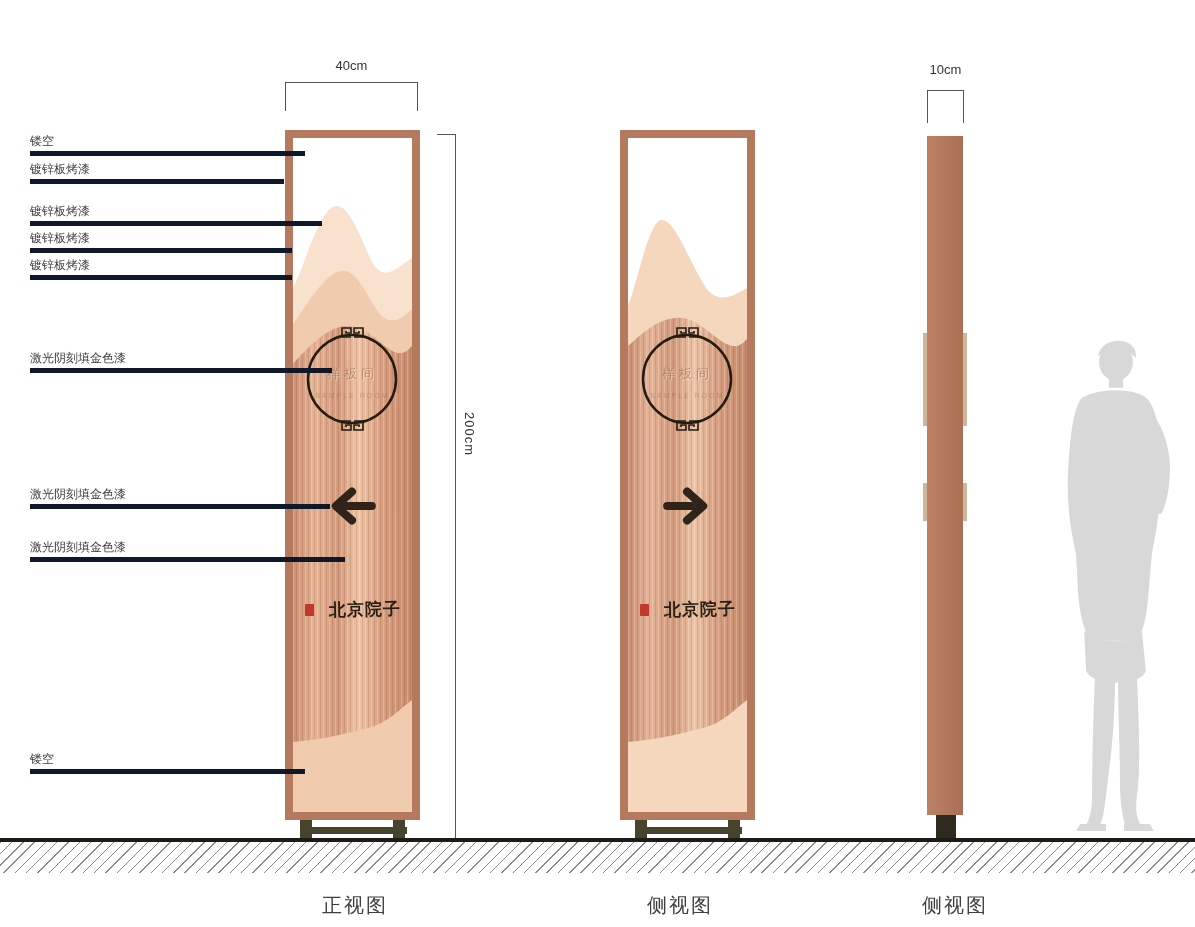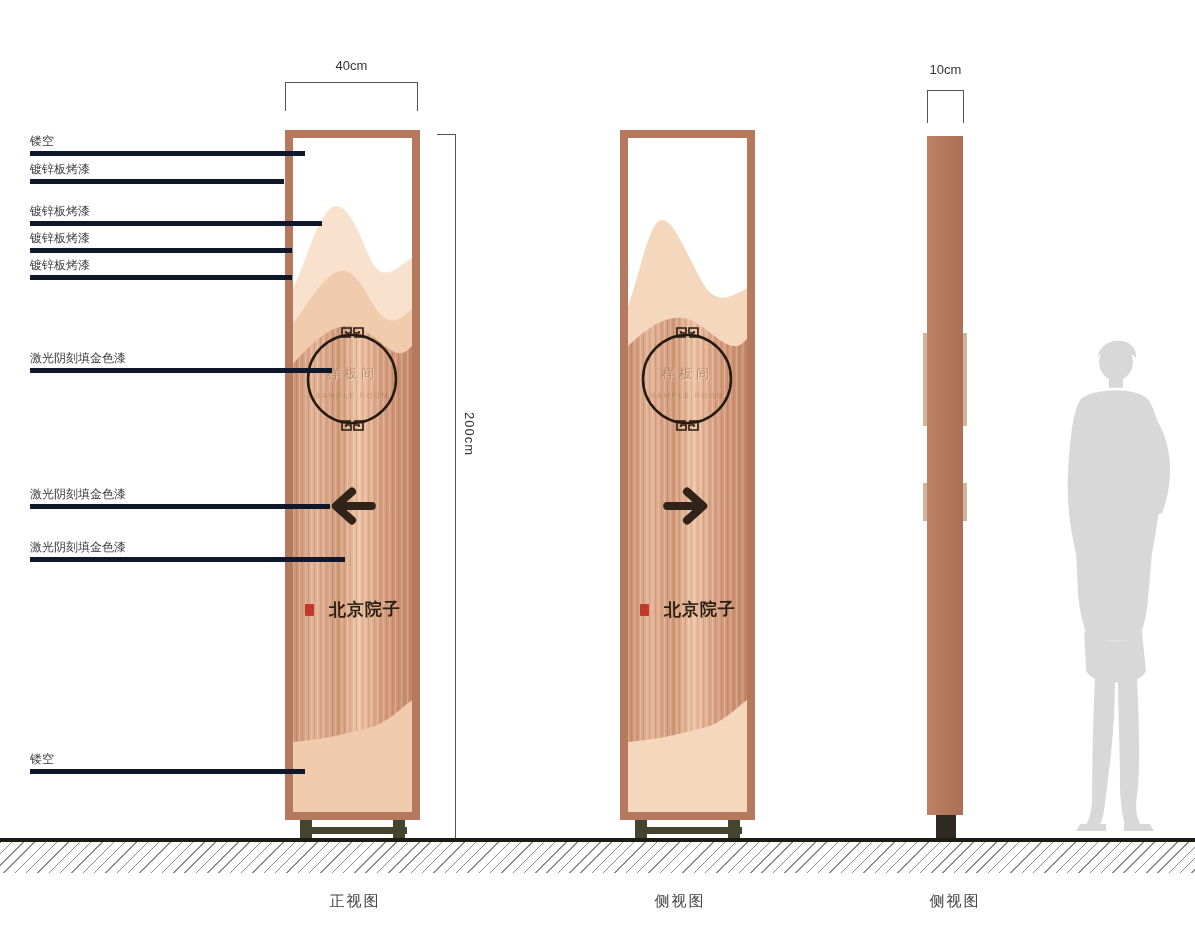--- a/index.html
+++ b/index.html
@@ -51,21 +51,21 @@
   .profile-foot{position:absolute;left:936px;top:815px;width:20px;height:23px;background:#2e2a20;z-index:2;}
   
   .ground-line{position:absolute;left:0;top:838px;width:1195px;height:4px;background:#1e1a16;z-index:4;}
   .ground-hatch{
     position:absolute;left:0;top:842px;width:1195px;height:31px;z-index:4;
     background:repeating-linear-gradient(135deg,#8a8a8a 0 1px,transparent 1px 8px);
   }
   
   .person{position:absolute;left:1040px;top:340px;z-index:1;}
   
-  .view-label{position:absolute;top:892px;width:110px;text-align:center;font-size:15px;letter-spacing:2px;color:#3f3f3f;}
+  .view-label{position:absolute;top:892px;width:110px;text-align:center;font-size:20px;letter-spacing:2px;color:#3f3f3f;}
   .hidden-defs{position:absolute;width:0;height:0;}
 </style>
 </head>
 <body>
 
 <div class="canvas">
 
   <svg class="hidden-defs" aria-hidden="true">
     <defs>
       <linearGradient id="copperGrad" x1="0" y1="0" x2="1" y2="0">

